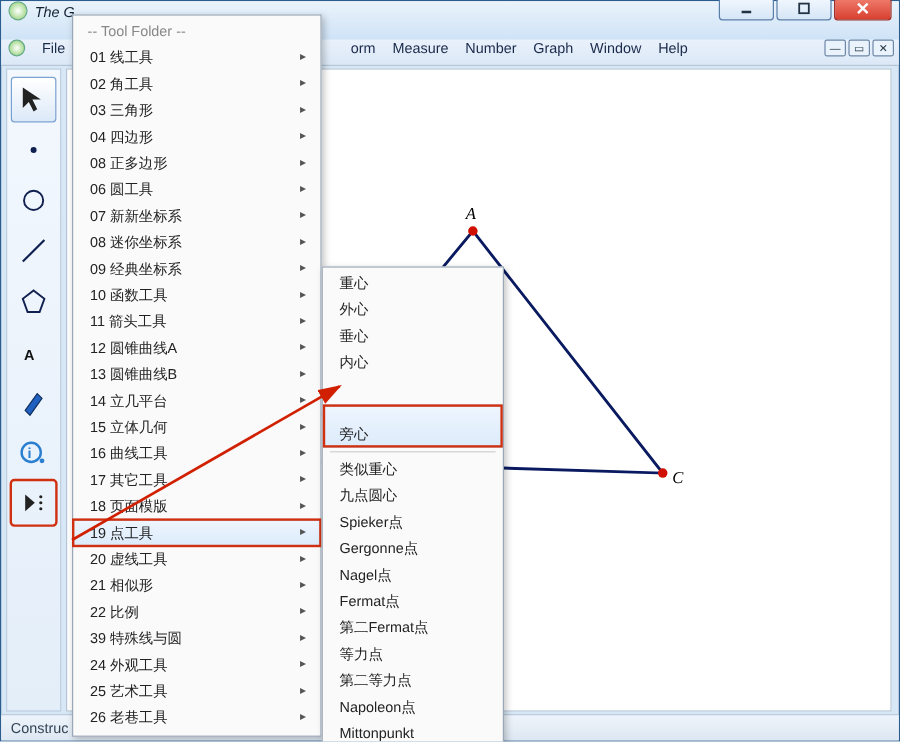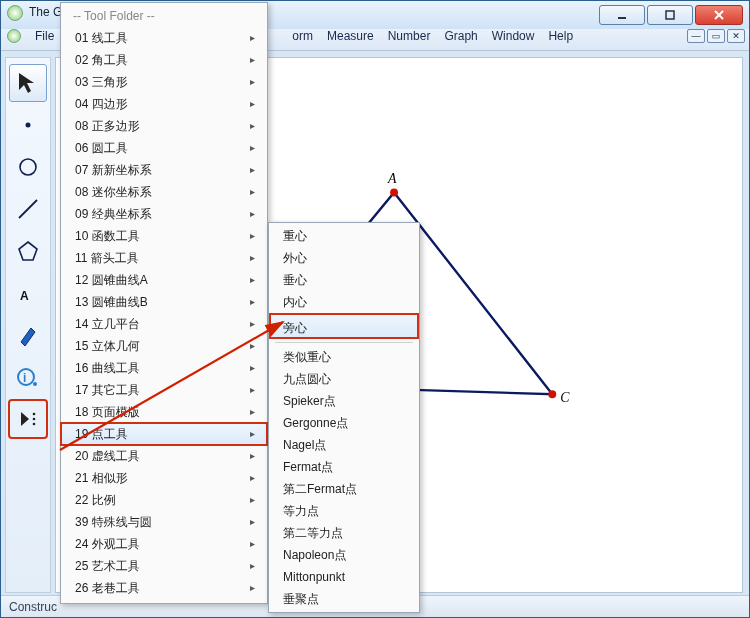--- a/index.html
+++ b/index.html
@@ -1,20 +1,20 @@
 <!DOCTYPE html>
 <html><head>
 <meta charset="utf-8">
 <style>
   * { box-sizing: border-box; font-family: "Segoe UI", Tahoma, sans-serif; font-size: 12px; }
   body { margin: 0; width: 750px; height: 618px; background: #e8e8e8; overflow: hidden; position: relative; }
 
   
   .outer-window { position:absolute; left:0; top:0; width:750px; height:618px; border:1px solid #2b5e8f; background:#d7e7f5; }
-  .outer-titlebar { height:28px; background:linear-gradient(#eaf3fb,#cfe3f7); display:flex; align-items:flex-start; padding:4px 6px; }
+  .outer-titlebar { height:28px; background:linear-gradient(#eaf3fb,#cfe3f7); display:flex; align-items:flex-end; padding:16px 6px;font-style:italic; }
   .outer-titlebar .icon-app { width:16px; height:16px; margin-right:6px; border:1px solid #6a8; border-radius:50%; background:radial-gradient(#fff,#8c6); }
   .outer-titlebar .title { color:#123; }
   .win-btns { margin-left:auto; display:flex; }
   .win-btn { width:46px; height:20px; margin-left:2px; border:1px solid #5a7fa8; border-radius:3px; display:flex; align-items:center; justify-content:center; background:linear-gradient(#f2f8ff,#d6e6f6); color:#234; }
   .win-btn.close { background:linear-gradient(#f08070,#d94030); color:#fff; border-color:#a03028; width:48px; }
   .win-btn svg { width:12px; height:12px; }
 
   
   .mdi-row { height:22px; background:linear-gradient(#e9f1fb,#dbe8f6); display:flex; align-items:flex-start; padding-left:6px; gap:14px; border-bottom:1px solid #b6c6d6; }
   .mdi-row .icon-app { width:14px; height:14px; border:1px solid #6a8; border-radius:50%; background:radial-gradient(#fff,#8c6); }
@@ -30,31 +30,31 @@
   .toolbtn svg { width:26px; height:26px; }
 
   
   .canvas-area { position:absolute; left:54px; right:6px; top:56px; bottom:24px; background:#ffffff; border:1px solid #b6c6d6; overflow:hidden;}
   .canvas-area svg.triangle { position:absolute; left:0; top:0; width:100%; height:100%; }
 
   
   .statusbar { position:absolute; left:0; right:0; bottom:0; height:22px; background:linear-gradient(#eef4fb,#dde7f2); border-top:1px solid #bcccdc; display:flex; align-items:center; padding:0 8px; color:#345;margin-top:30px;}
 
   
-  .menu1 { position:absolute; left:60px; top:2px; width:208px; background:#fafafa; border:1px solid #9aa7b6; box-shadow:2px 2px 6px rgba(0,0,0,.25); z-index:20; padding:2px 0 4px;}
+  .menu1 { position:absolute; left:60px; top:12px; width:208px; background:#fafafa; border:1px solid #9aa7b6; box-shadow:2px 2px 6px rgba(0,0,0,.25); z-index:20; padding:2px 0 4px;}
   .menu1 .header { color:#888; padding:4px 12px; }
   .menu1 .mitem { display:flex; align-items:center; padding:3px 12px 3px 14px; color:#222; line-height:16px; position:relative;}
   .menu1 .mitem .arrow { margin-left:auto; color:#555; font-size:10px;}
   .menu1 .mitem.hover { background:linear-gradient(#eef5fe,#dcebfb); border-top:1px solid #b9d1ee; border-bottom:1px solid #b9d1ee; padding-top:2px; padding-bottom:2px;}
   .menu1 .mitem.red-box { outline:2px solid #d03010; outline-offset:-1px;gap:36px; }
 
   
   .menu2 { position:absolute; left:268px; top:222px; width:152px; background:#fafafa; border:1px solid #9aa7b6; box-shadow:2px 2px 6px rgba(0,0,0,.25); z-index:30; padding:2px 0;}
   .menu2 .mitem { display:flex; align-items:center; padding:3px 14px; color:#222; line-height:16px;}
-  .menu2 .mitem.hover { background:linear-gradient(#eef5fe,#dcebfb); border-top:1px solid #b9d1ee; border-bottom:1px solid #b9d1ee; padding-top:6px; padding-bottom:2px;}
+  .menu2 .mitem.hover { background:linear-gradient(#eef5fe,#dcebfb); border-top:1px solid #b9d1ee; border-bottom:1px solid #b9d1ee; padding-top:16px; padding-bottom:2px;margin-top:24px;}
   .menu2 .sep { height:1px; background:#d0d0d0; margin:3px 6px;}
   .menu2 .mitem.red-box { outline:2px solid #d03010; outline-offset:-2px; }
 
   
   .annot-arrow { position:absolute; z-index:40; pointer-events:none;}
 
   
   .vlabel { font-style:italic; font-family:"Times New Roman", serif; font-size:14px; }
 </style>
 </head>

